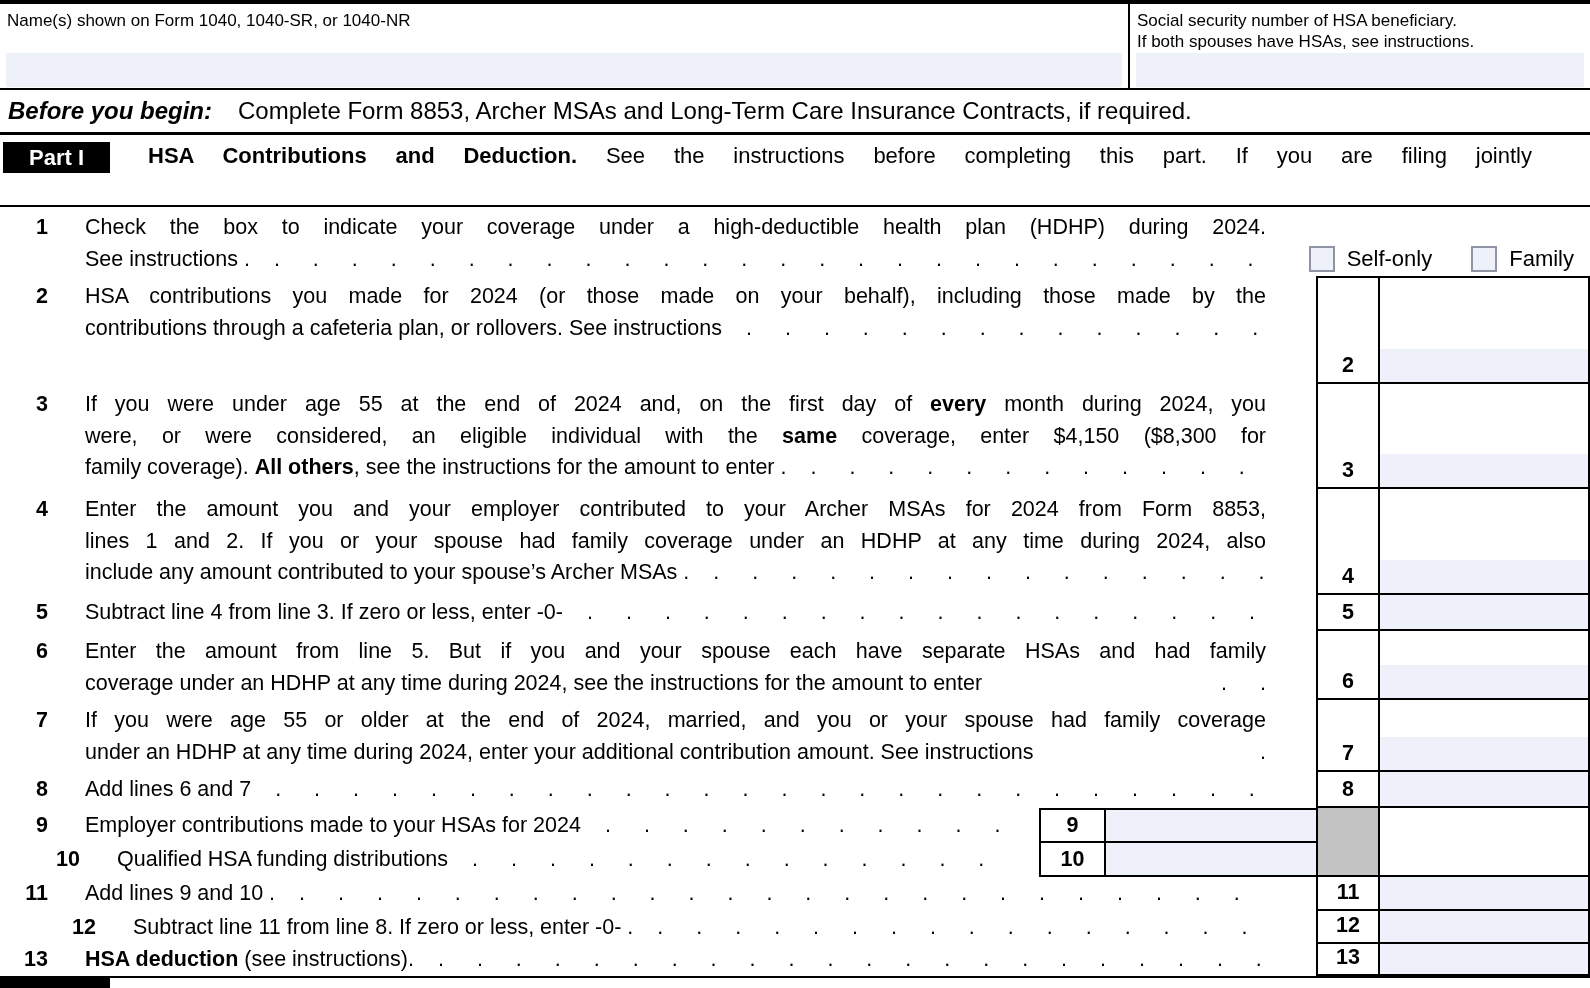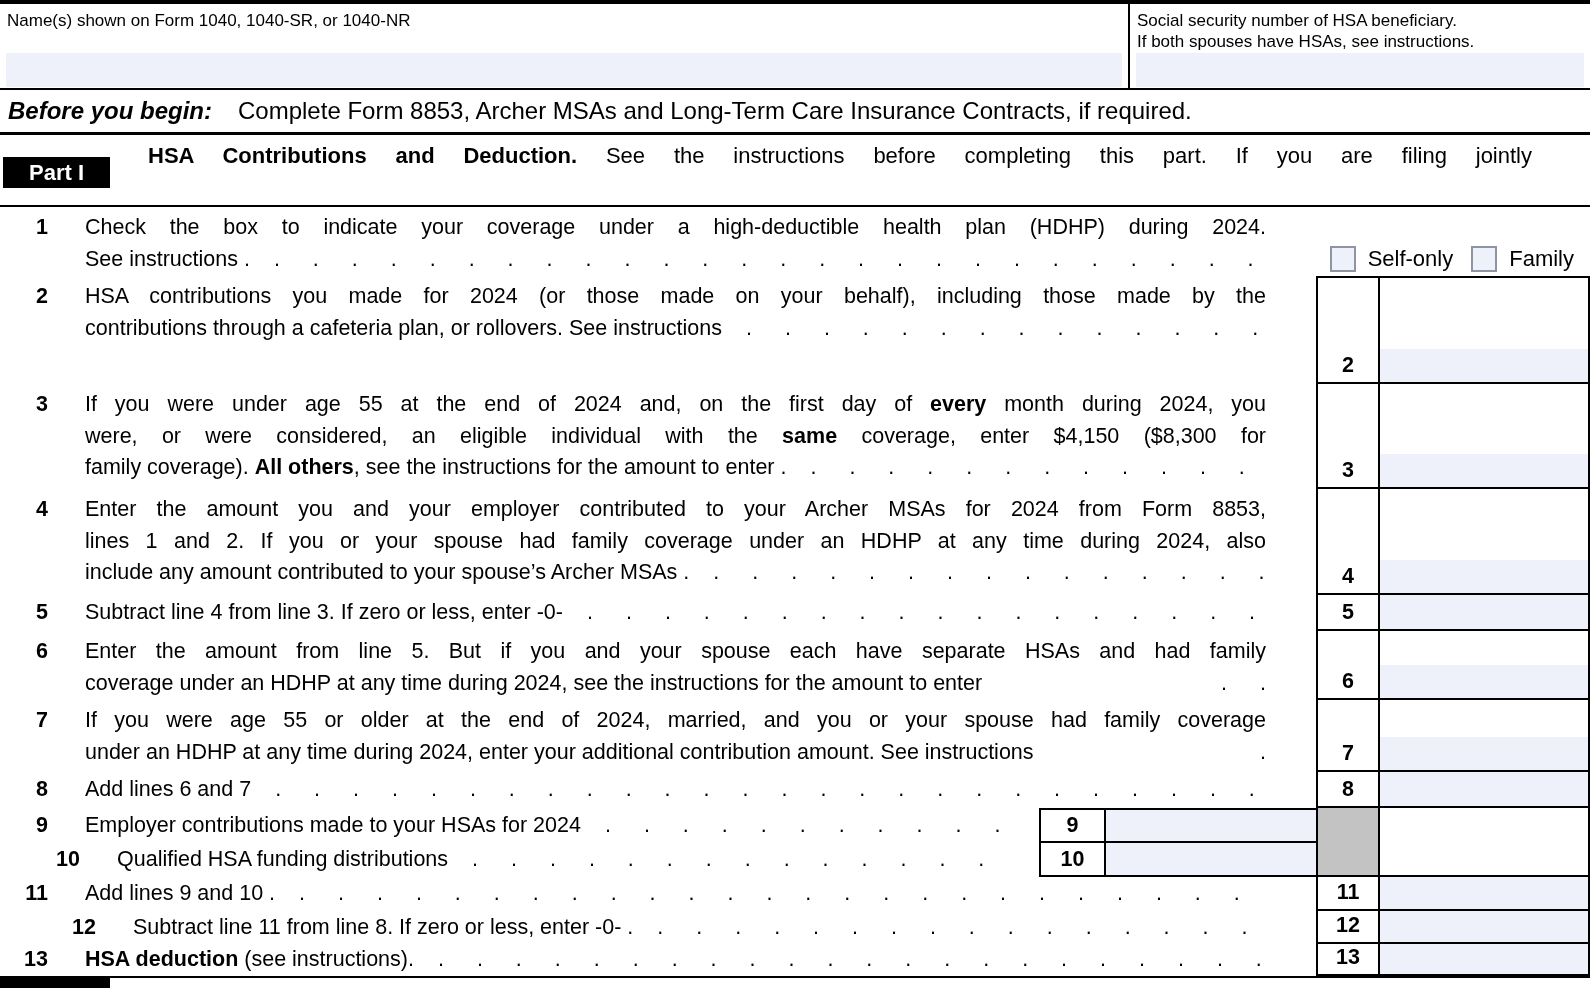--- a/index.html
+++ b/index.html
@@ -16,21 +16,21 @@
   .hdr-name { width:1128px; }
   .hdr-ssn  { flex:1; border-left:2px solid var(--ln); }
   .hdr-label { font-size:17px; line-height:21px; padding:6px 8px 0 7px; }
   .hdr-input { height:34px; background:var(--blue); margin:0 6px 1px 6px; }
   
   .byb { height:45px; border-bottom:3px solid var(--ln); font-size:24px;
          display:flex; align-items:center; padding-left:8px; white-space:pre; }
   .byb-lead { font-weight:bold; font-style:italic; margin-right:26px; }
   
   .part-band { height:72px; border-bottom:2px solid var(--ln); position:relative; }
-  .part-label { position:absolute; left:3px; top:22px; width:107px; height:31px;
+  .part-label { position:absolute; left:3px; top:7px; width:107px; height:31px;
     background:#000; color:#fff; font-weight:bold; font-size:22px;
     display:flex; align-items:center; justify-content:center; }
   .part-desc { margin-left:148px; padding:5px 58px 0 0; font-size:22px; line-height:31px; }
   .part-desc .just { text-align:justify; text-align-last:justify; }
   .b { font-weight:bold; }
   
   .lrow { display:flex; align-items:flex-start; position:relative; }
   .lrow.center { align-items:center; }
   .numcol { width:85px; flex:none; padding-right:37px; text-align:right;
     font-weight:bold; font-size:21.5px; line-height:31.6px; }
@@ -55,21 +55,21 @@
     border-bottom:2px solid var(--ln); position:relative; }
   .rt-amt .fill { position:absolute; left:0; right:0; bottom:0; height:33px; background:var(--blue); }
   .rt-amt.full .fill { height:100%; }
   .rt-top { border-top:2px solid var(--ln); }
   .rt-spacer { width:274px; flex:none; }
   
   .cbs { position:absolute; right:16px; bottom:2px; height:31px;
     display:flex; align-items:center; font-size:22px; }
   .cb { width:26px; height:26px; background:var(--blue);
     border:2px solid #8f94a3; margin-right:12px; flex:none; }
-  .cb + span { margin-right:18px; }
+  .cb + span { margin-right:39px; }
   .cbs > span:last-child { margin-right:0; }
   
   .inner-num { width:65px; flex:none; align-self:stretch; border-left:2px solid var(--ln);
     display:flex; align-items:center; justify-content:center; font-weight:bold; font-size:21.5px; }
   .inner-amt { width:212px; flex:none; align-self:stretch; border-left:2px solid var(--ln);
     background:var(--blue); }
   .rt-gray { width:62px; flex:none; align-self:stretch; border-left:2px solid var(--ln);
     background:var(--gray); }
   .rt-white { width:212px; flex:none; align-self:stretch; border-left:2px solid var(--ln);
     border-right:2px solid var(--ln); }

